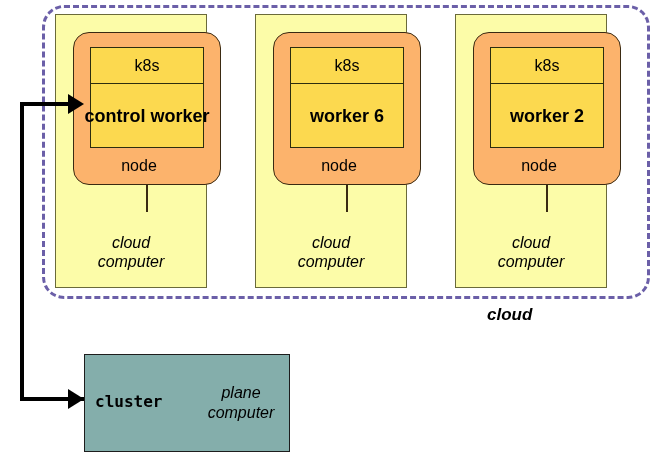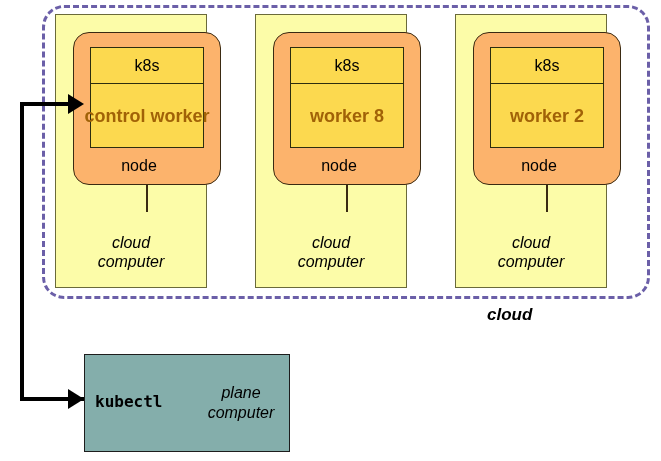--- a/index.html
+++ b/index.html
@@ -108,21 +108,21 @@
   }
   .k8s-role {
     height: 63px;
     display: flex;
     align-items: center;
     justify-content: center;
     text-align: center;
     font-size: 18px;
     font-weight: bold;
     line-height: 20px;
-    color: #a16207;
+    color: #000000;
     box-sizing: border-box;
     padding: 0 12px;
   }
 
   
   .node-connector {
     position: absolute;
     width: 1.5px;
     background: #3a2a12;
     top: 185px;
@@ -212,21 +212,21 @@
     <div class="cc-label">
       <span>cloud</span><br>
       <span>computer</span>
     </div>
   </div>
 
   <div class="cloud-computer cc-2">
     <div class="node">
       <div class="k8s-box">
         <div class="k8s-title">k8s</div>
-        <div class="k8s-role">worker 8</div>
+        <div class="k8s-role">worker 6</div>
       </div>
       <div class="node-label">node</div>
     </div>
     <div class="cc-label">
       <span>cloud</span><br>
       <span>computer</span>
     </div>
   </div>
 
   <div class="cloud-computer cc-3">
@@ -248,20 +248,20 @@
   <div class="node-connector nc-3"></div>
 
 
   <svg class="arrow-svg" viewBox="0 0 661 461">
     <polyline points="84,399 22,399 22,104 68,104" fill="none" stroke="#000000" stroke-width="4"></polyline>
     <polygon points="68,94 84,104 68,114" fill="#000000"></polygon>
     <polygon points="68,389 84,399 68,409" fill="#000000"></polygon>
   </svg>
 
   <div class="client-box">
-    <div class="kubectl-text">kubectl</div>
+    <div class="kubectl-text">cluster</div>
     <div class="client-label">
       <span>plane</span><br>
       <span>computer</span>
     </div>
   </div>
 
 </div>
 
 </body></html>

